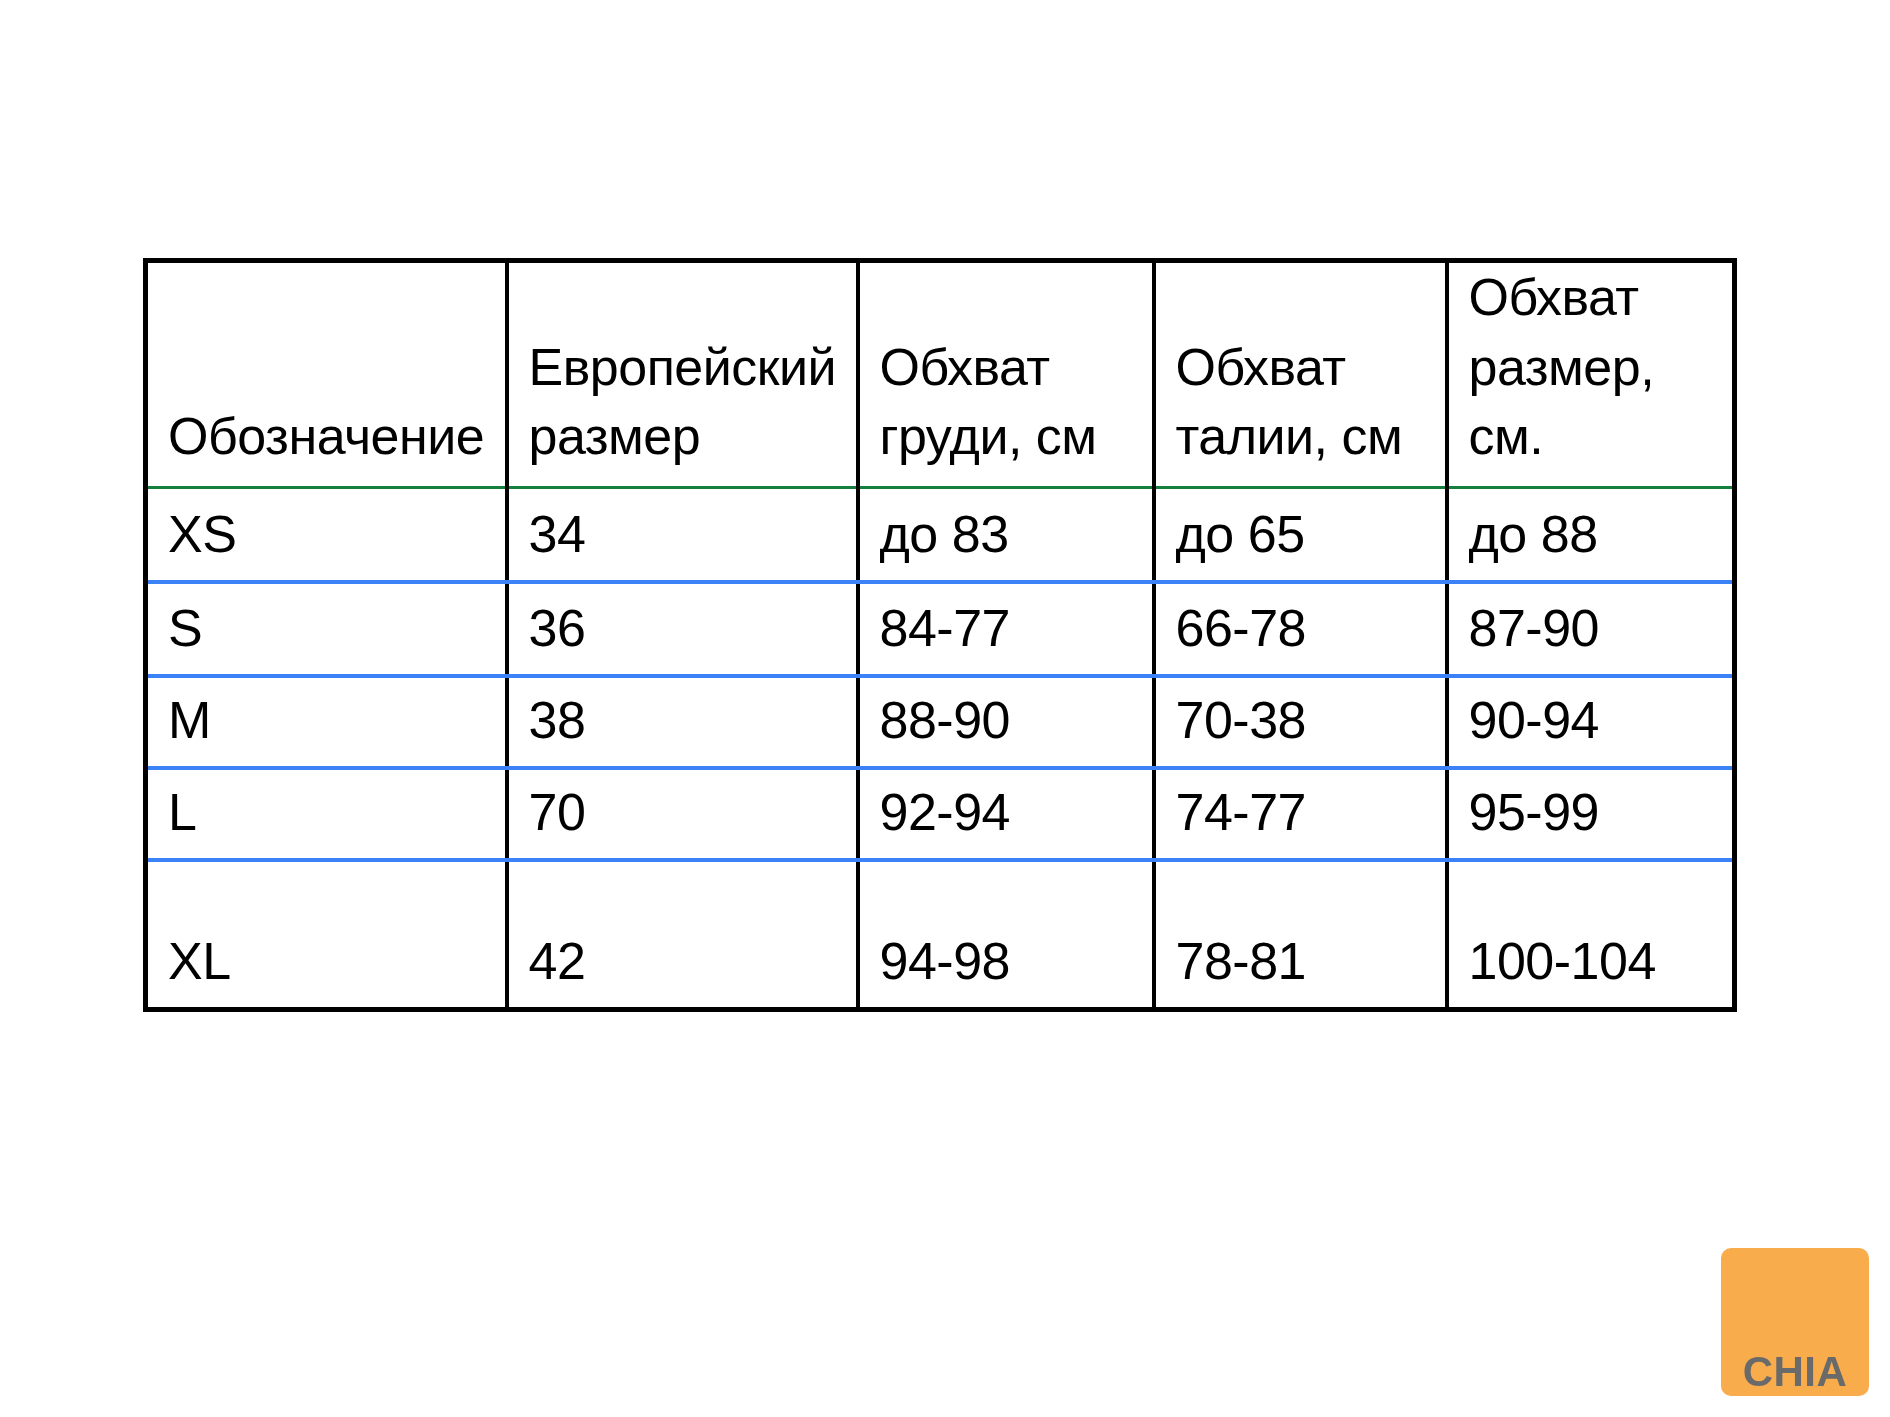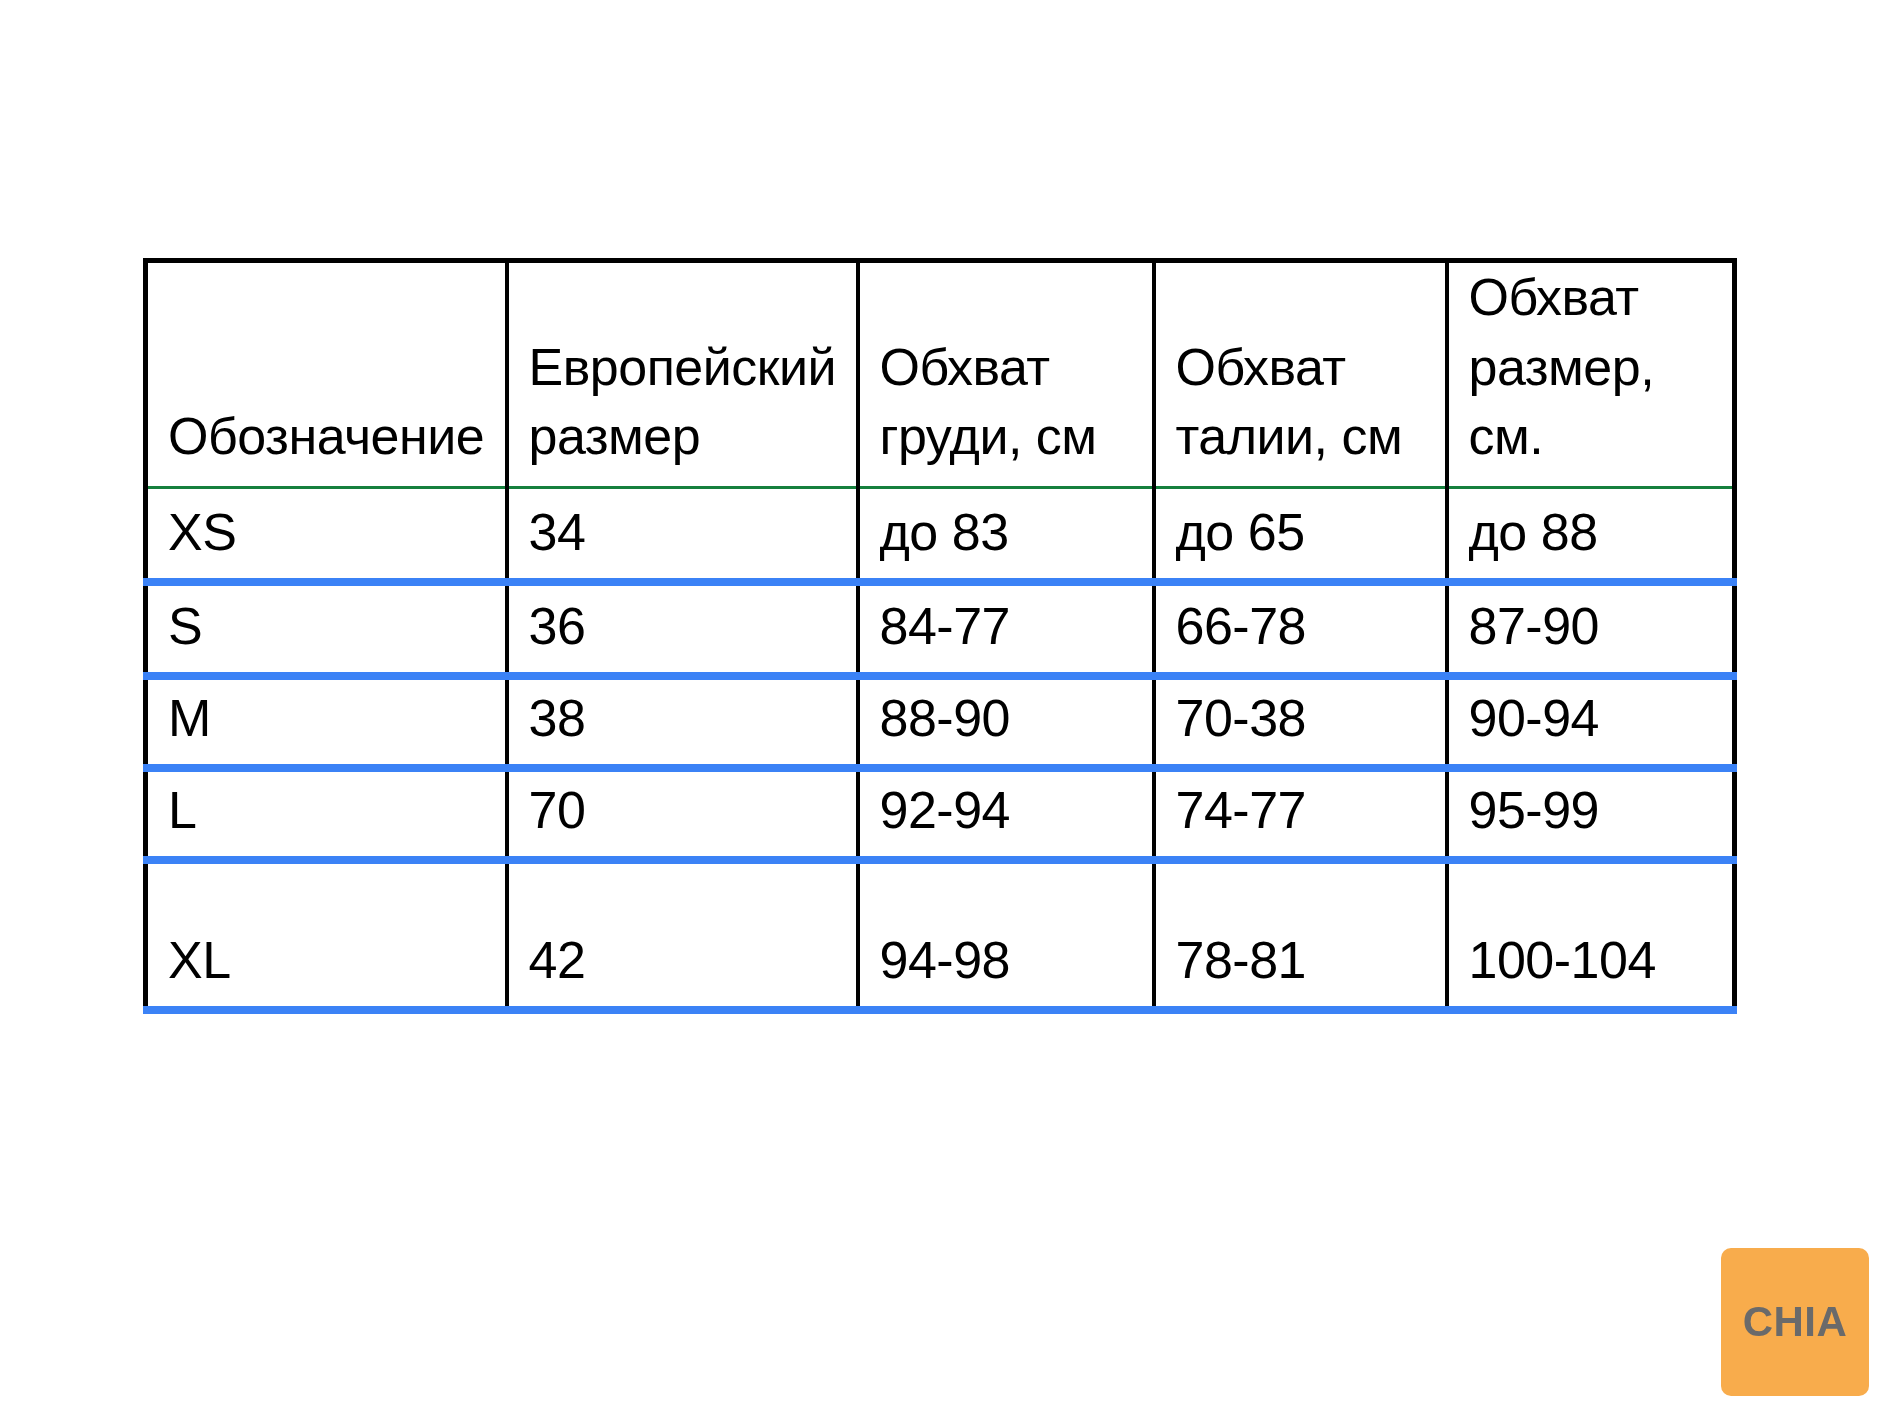--- a/index.html
+++ b/index.html
@@ -17,21 +17,21 @@
     left: 143px; top: 258px;
     width: 1589px;
     border-collapse: collapse;
     table-layout: fixed;
     border: 5px solid #000000;
     color: #000000;
   }
   .size-table th, .size-table td {
     border-left: 4px solid #000000;
     border-right: 4px solid #000000;
-    border-bottom: 8px solid #3b82f6;
+    border-bottom: 4px solid #3b82f6;
     vertical-align: bottom;
     font-weight: normal;
     font-size: 52px;
     line-height: 1.34;
     letter-spacing: -0.5px;
     text-align: left;
     padding: 0 14px 10px 20px;
     overflow: hidden;
   }
   .size-table thead th {
@@ -46,21 +46,21 @@
   .size-table tr.r-xxl     { height: 88px; }
   .size-table td.c-size { text-align: left; padding-right: 24px; }
 
   .brand-badge {
     position: absolute;
     left: 1721px; top: 1248px;
     width: 148px; height: 148px;
     border-radius: 10px;
     background: #F8AC4C;
     display: flex;
-    align-items: center;
+    align-items: flex-end;
     justify-content: center;
   }
   .brand-badge .brand-text {
     color: #6A6A6A;
     font-size: 42px;
     font-weight: bold;
     letter-spacing: 0.5px;
   }
 </style>
 </head>

